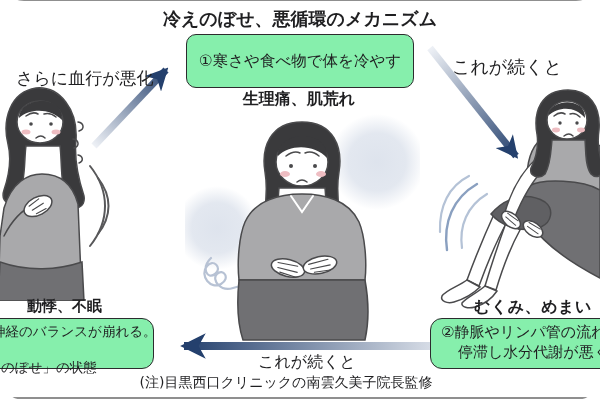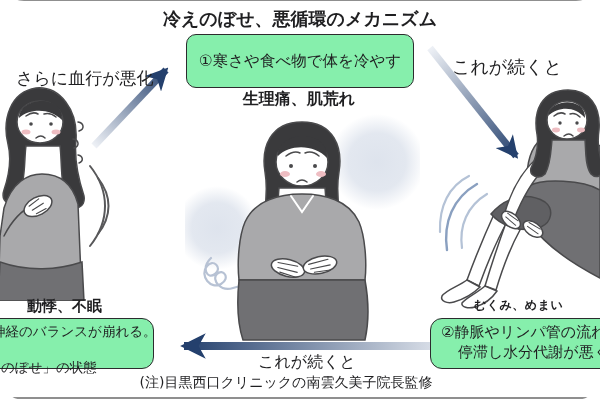--- a/index.html
+++ b/index.html
@@ -26,21 +26,21 @@
   .title{position:absolute;top:7px;left:0;width:600px;text-align:center;
     font-size:18px;font-weight:bold;letter-spacing:0px;}
   .rbox{position:absolute;background:#86efac;border:1.5px solid var(--box-border);
     border-radius:12px;z-index:5;}
   .rbox .ln{position:absolute;white-space:nowrap;}
   #box1{left:186px;top:34px;width:226px;height:52px;border-radius:10px;
     display:flex;flex-direction:column;justify-content:center;align-items:center;
     font-size:15.5px;line-height:1.42;text-align:center;}
   .sym{position:absolute;font-weight:bold;white-space:nowrap;z-index:5;}
   #sym1{left:186px;top:89px;width:226px;text-align:center;font-size:16px;}
-  #sym2{left:474px;top:297px;font-size:12px;letter-spacing:0.5px;}
+  #sym2{left:474px;top:297px;font-size:16px;letter-spacing:0.5px;}
   #sym3{left:20px;top:297px;font-size:15px;margin-left:7px;}
   .arrow-label{position:absolute;white-space:nowrap;z-index:5;}
   #lbl-worsen{left:16px;top:67px;font-size:17px;}
   #lbl-cont-top{left:452px;top:55px;font-size:18px;}
   #lbl-cont-bottom{left:258px;top:352px;font-size:16px;}
   #box3{left:-26px;top:318px;width:178px;height:49px;font-size:13.5px;}
   #box3 .l1{left:17px;top:4px;}   
   #box3 .l2{left:26px;top:40px;}
   #box2{left:430px;top:318px;width:230px;height:49px;font-size:15px;}
   #box2 .l1{left:10px;top:4px;}

